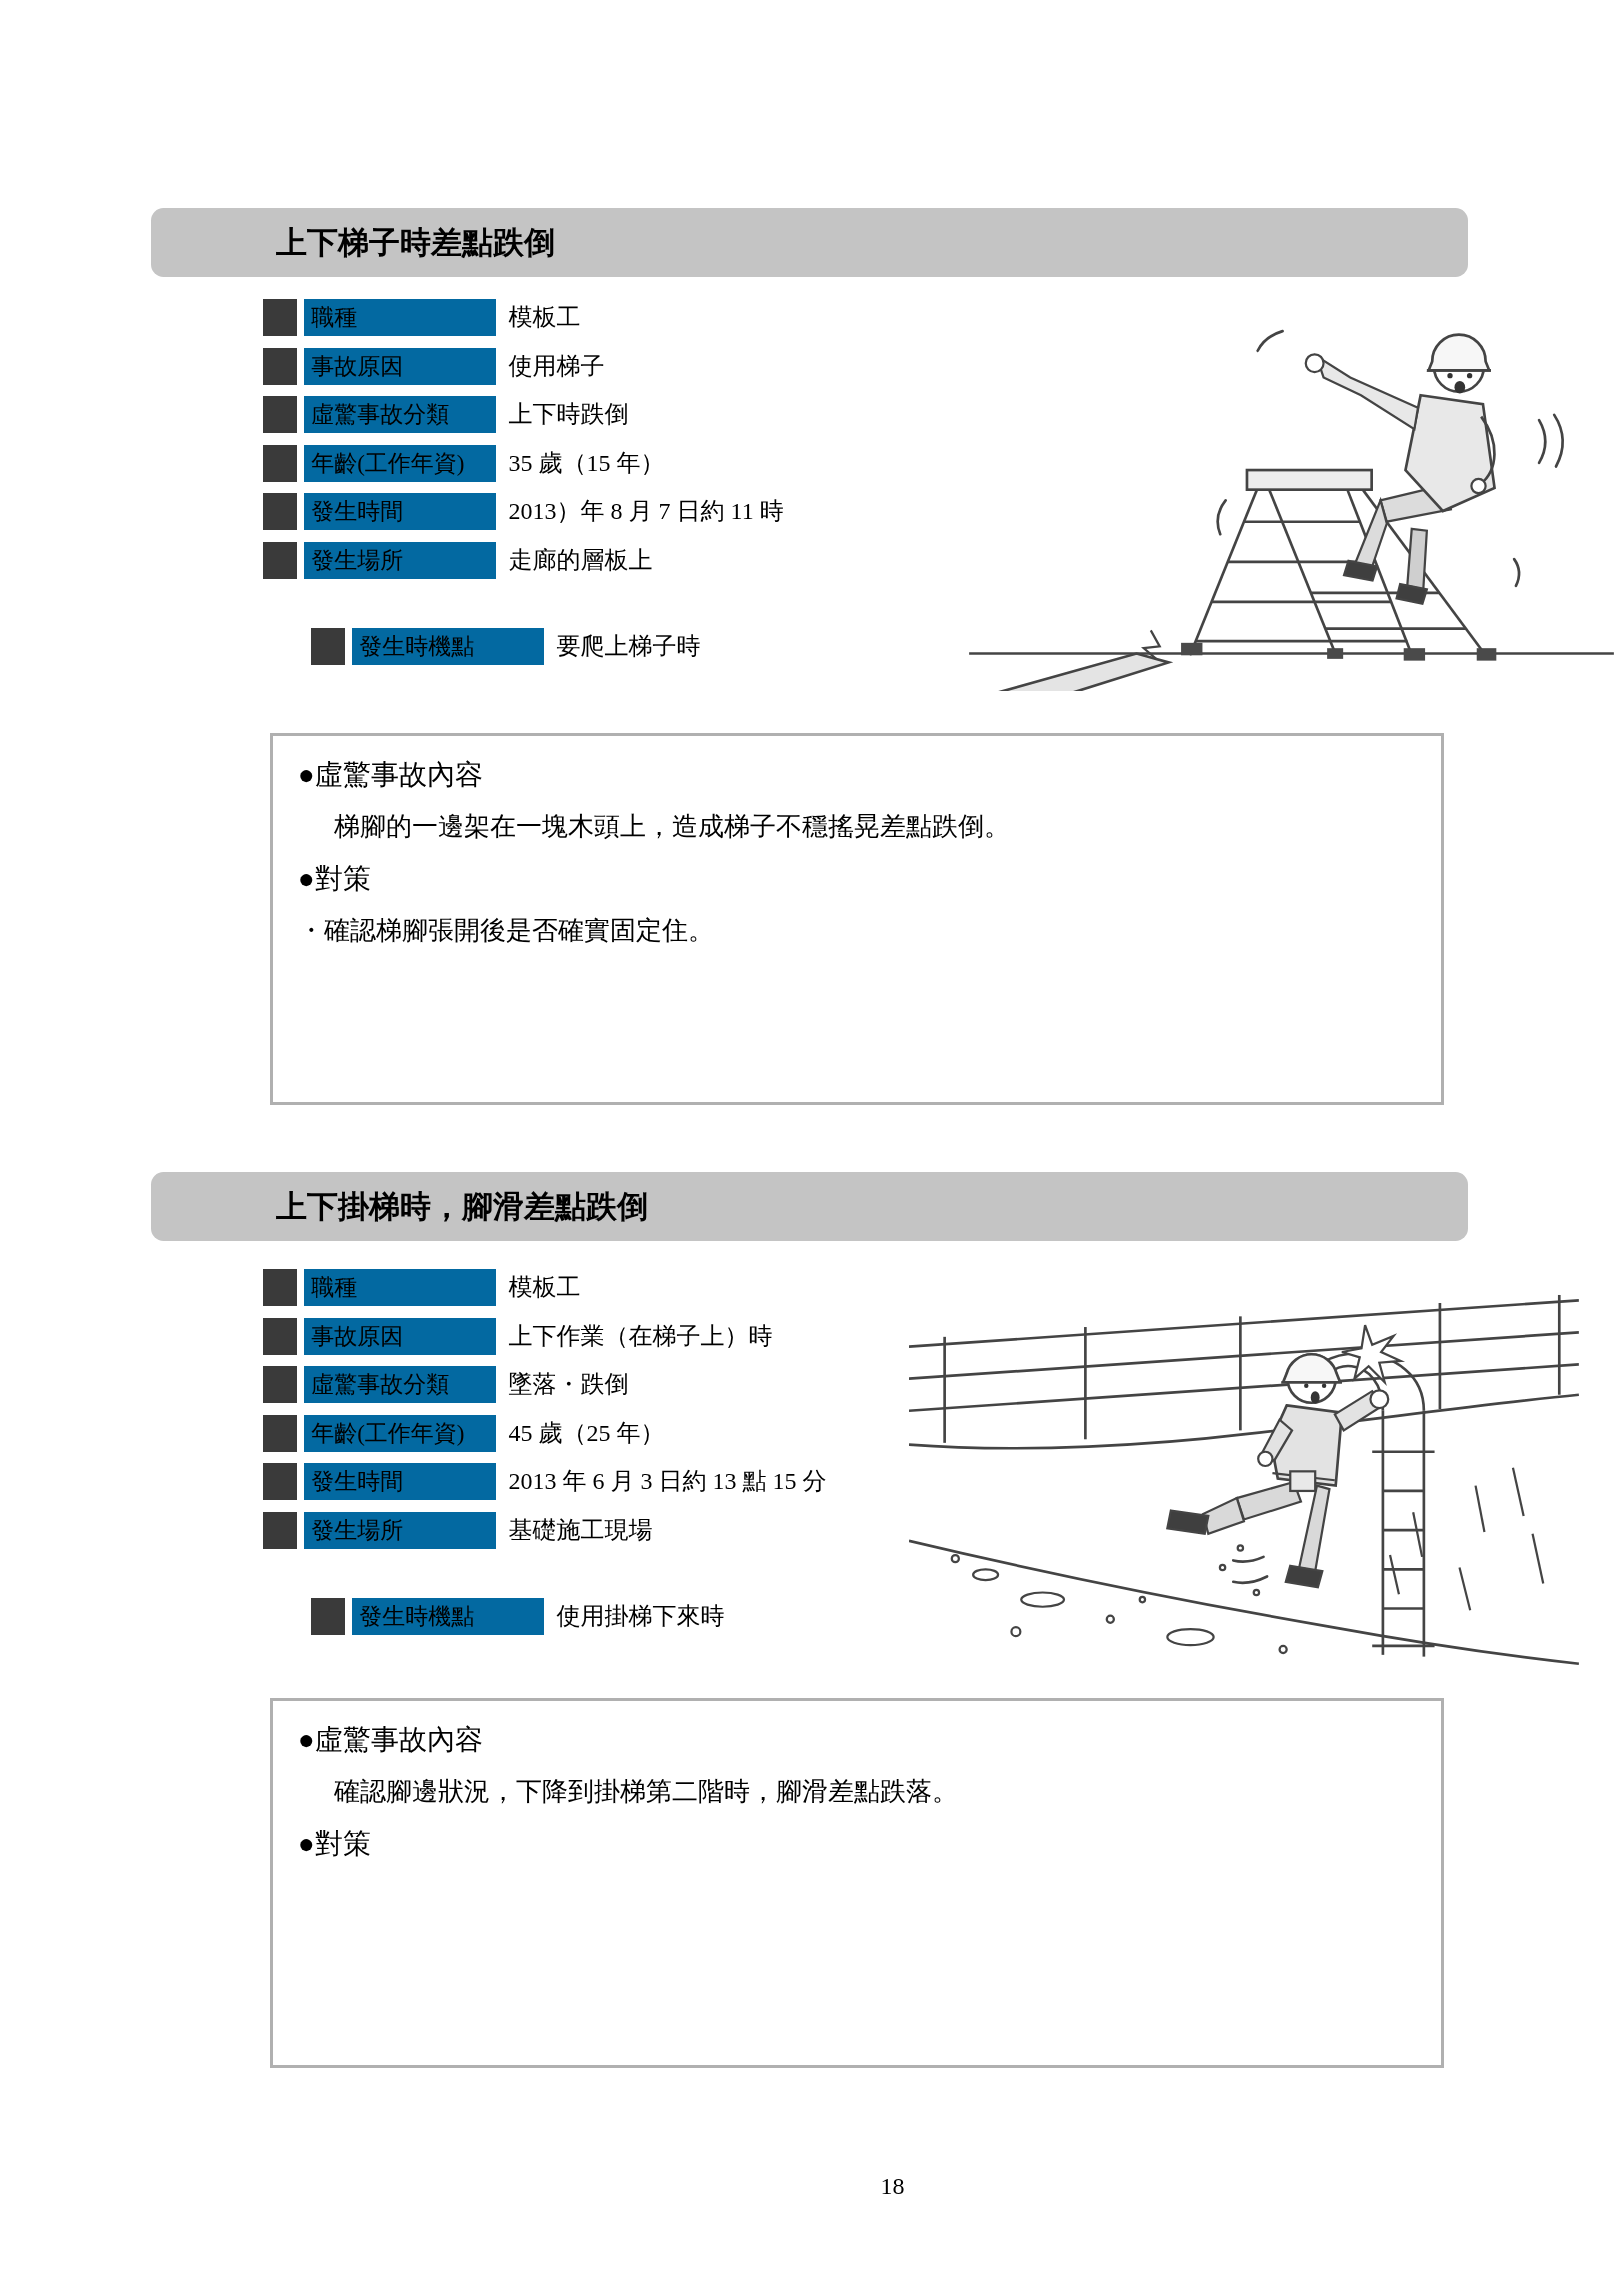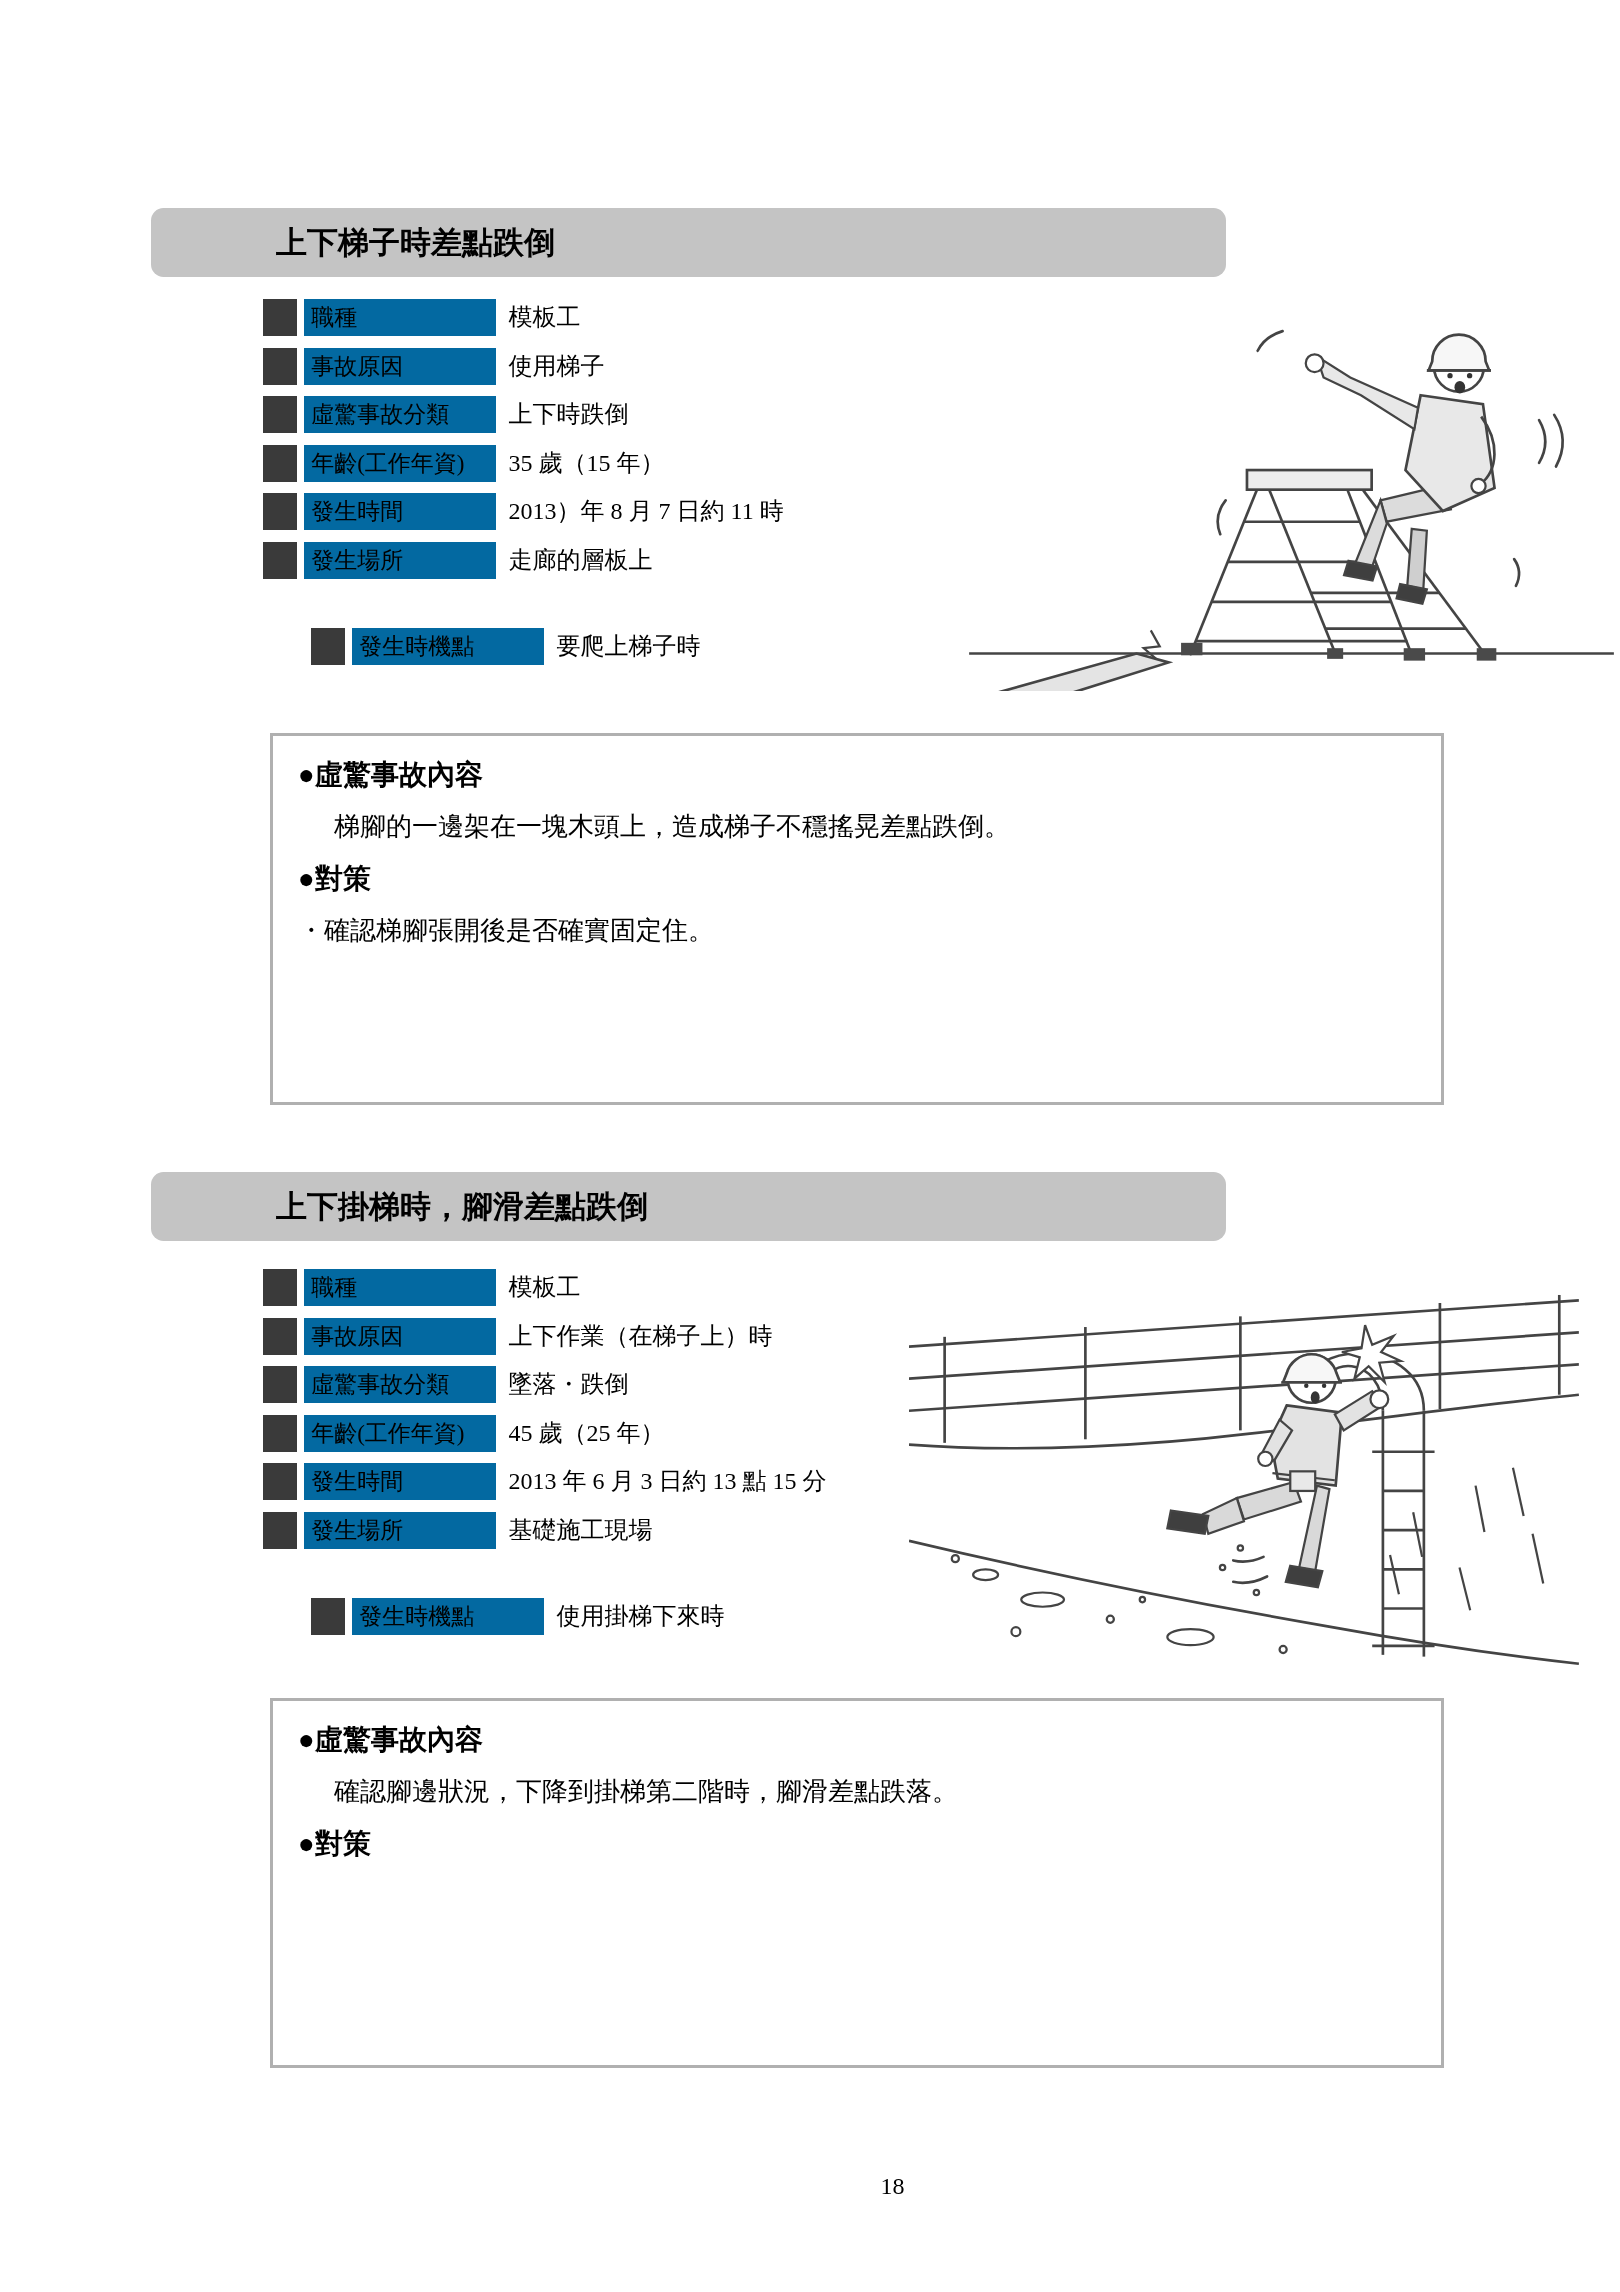--- a/index.html
+++ b/index.html
@@ -1,34 +1,34 @@
 <!DOCTYPE html>
 <html style="font-size:14.3px"><head>
 <meta charset="utf-8">
 <style>
   html,body{margin:0;padding:0;background:#fff;}
   .page{position:relative;width:1621px;height:2293px;background:#ffffff;overflow:hidden;
         font-family:"Liberation Serif","DejaVu Serif",serif;color:#000;}
-  .title-bar{position:absolute;left:151px;width:1075px;height:69px;background:#c4c4c4;
+  .title-bar{position:absolute;left:151px;width:1317px;height:69px;background:#c4c4c4;
         border-radius:12.5px;box-sizing:border-box;padding-left:125px;
         font-family:"Liberation Sans","DejaVu Sans",sans-serif;font-weight:bold;
         font-size:31px;line-height:69px;white-space:nowrap;}
   #s1-title{top:208px;} #s2-title{top:1172px;}
   .info-table{position:absolute;left:263px;width:695px;}
   #s1-table{top:299px;} #s2-table{top:1269px;}
   .info-row{display:flex;align-items:stretch;height:37px;margin-bottom:11.6px;}
   .marker{flex:none;width:34px;background:#3a3a3a;margin-right:7.1px;}
   .label{flex:none;box-sizing:border-box;width:192px;padding:0 7.1px;background:#0369a1;
         font-size:23px;line-height:37px;white-space:nowrap;overflow:visible;}
   .value{margin-left:12.5px;font-size:24px;line-height:37px;white-space:nowrap;}
   .timing{margin-top:49px;padding-left:48px;}
   .content-box{position:absolute;left:270px;width:1174px;box-sizing:border-box;
         border:3.6px solid #b0b0b0;background:#fff;padding:12.5px 25px;}
   #s1-box{top:733px;height:372px;} #s2-box{top:1698px;height:370px;}
-  .box-heading{font-family:"Liberation Sans","DejaVu Sans",sans-serif;font-weight:bold;
+  .box-heading{font-family:"Liberation Sans","DejaVu Sans",sans-serif;font-weight:normal;
         font-size:28px;line-height:52px;}
   .box-body{font-size:26px;line-height:52px;padding-left:36px;}
   .box-bullet{font-size:26px;line-height:52px;}
   .illustration{position:absolute;}
   #s1-illus{left:962px;top:299px;width:659px;height:392px;}
   #s2-illus{left:909px;top:1261px;width:677px;height:410px;}
   .page-number{position:absolute;top:2125px;left:808px;width:169px;text-align:center;font-size:24px;margin-top:48px;}
   .ln{stroke:#444;stroke-width:3;}
   .ln2{stroke:#444;stroke-width:2.5;}
   .arc{fill:none;stroke:#444;stroke-width:3;stroke-linecap:round;}

